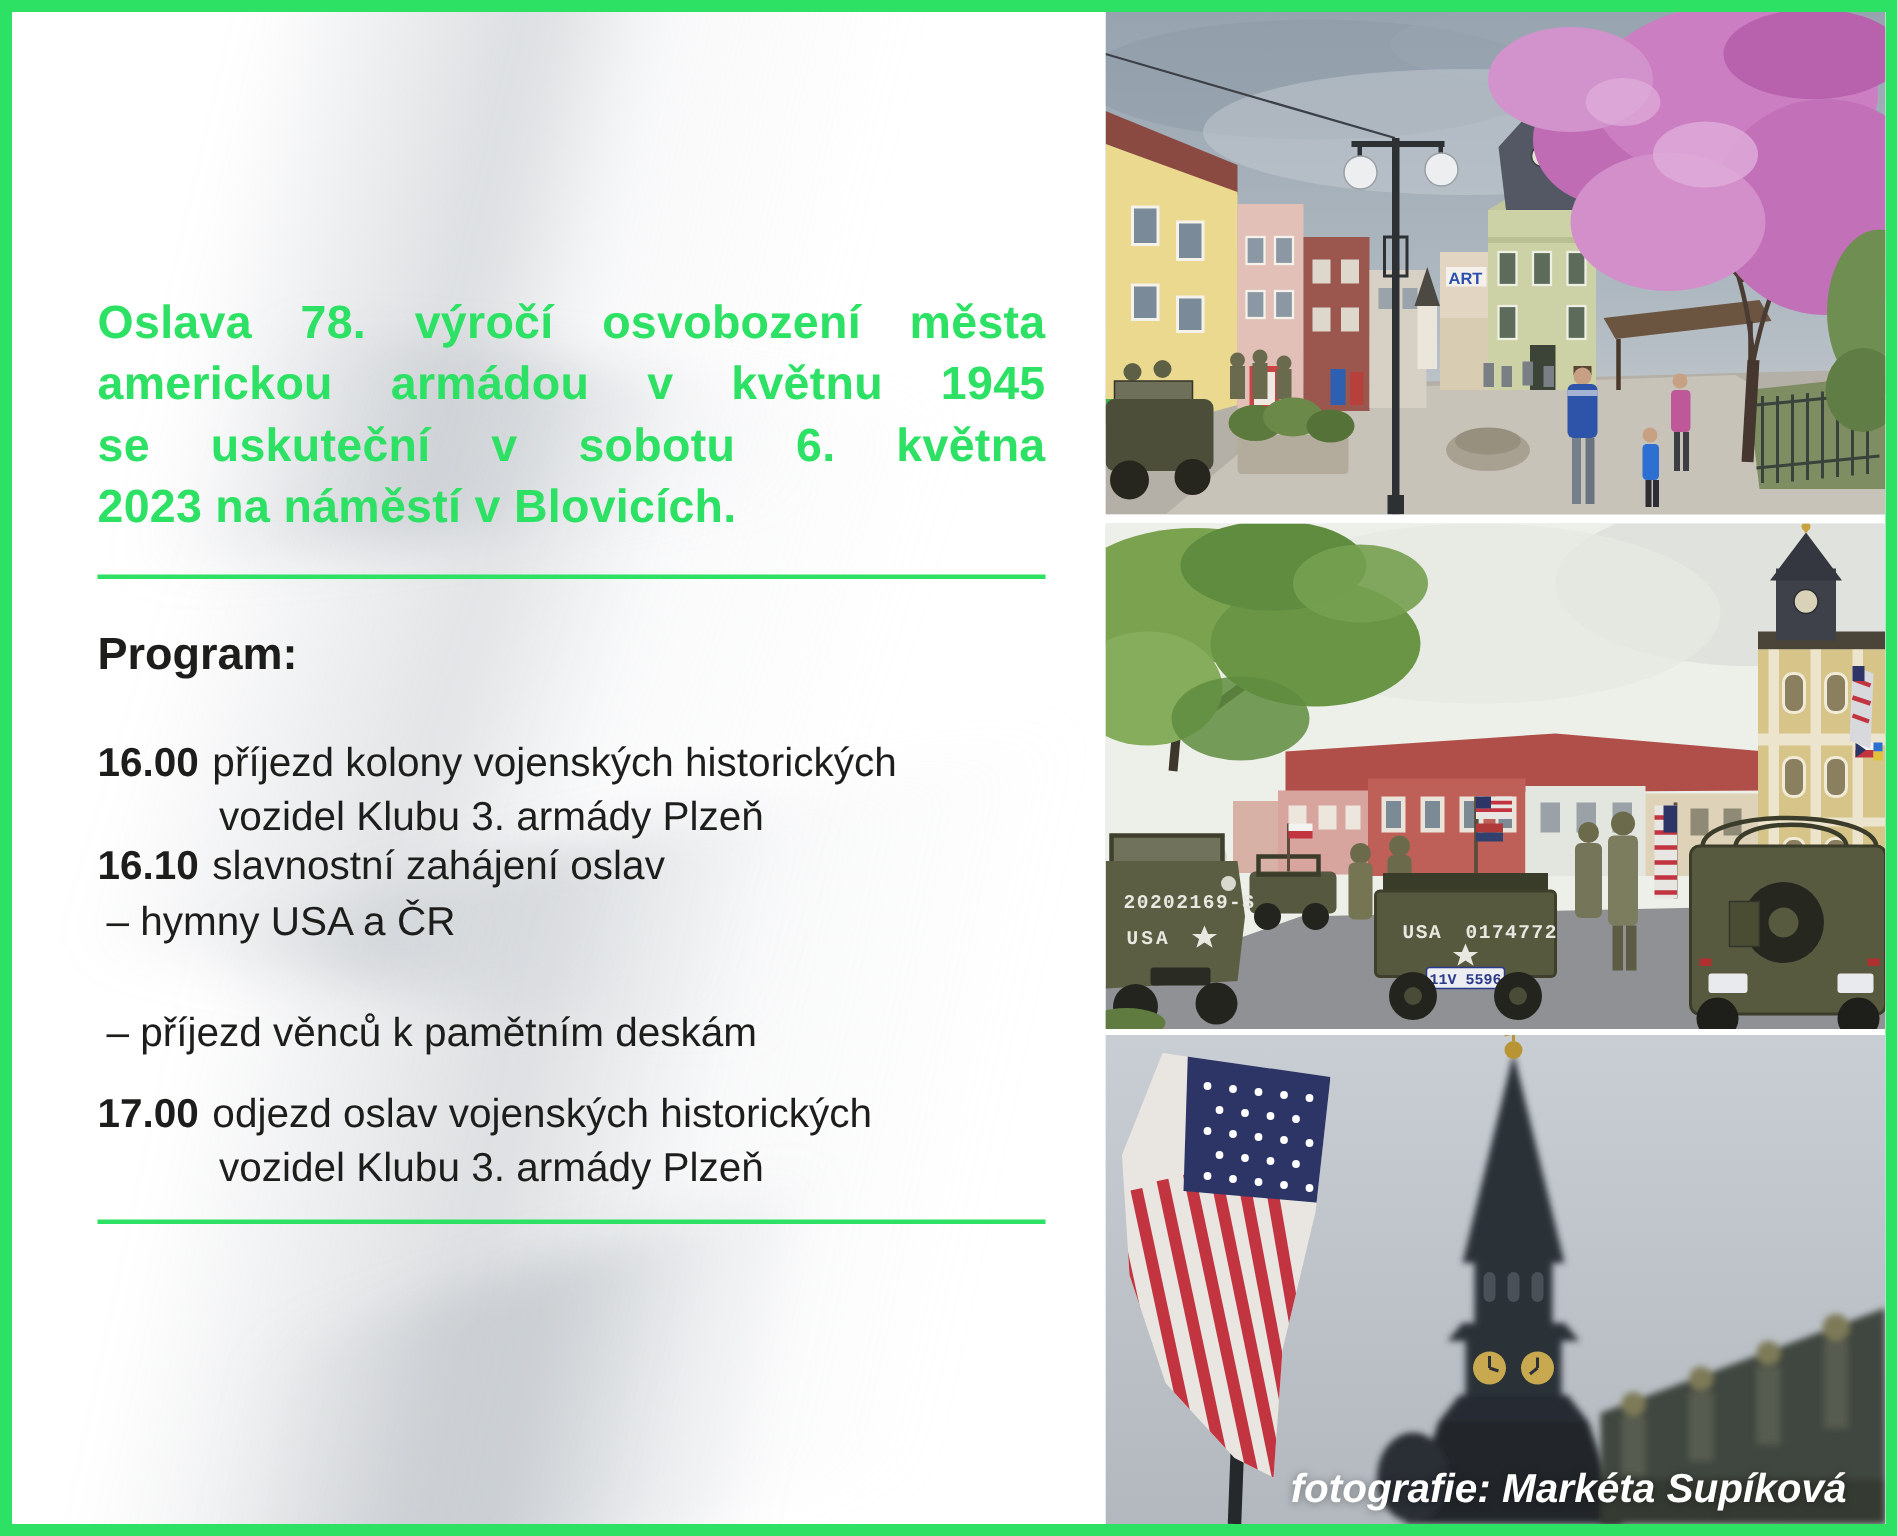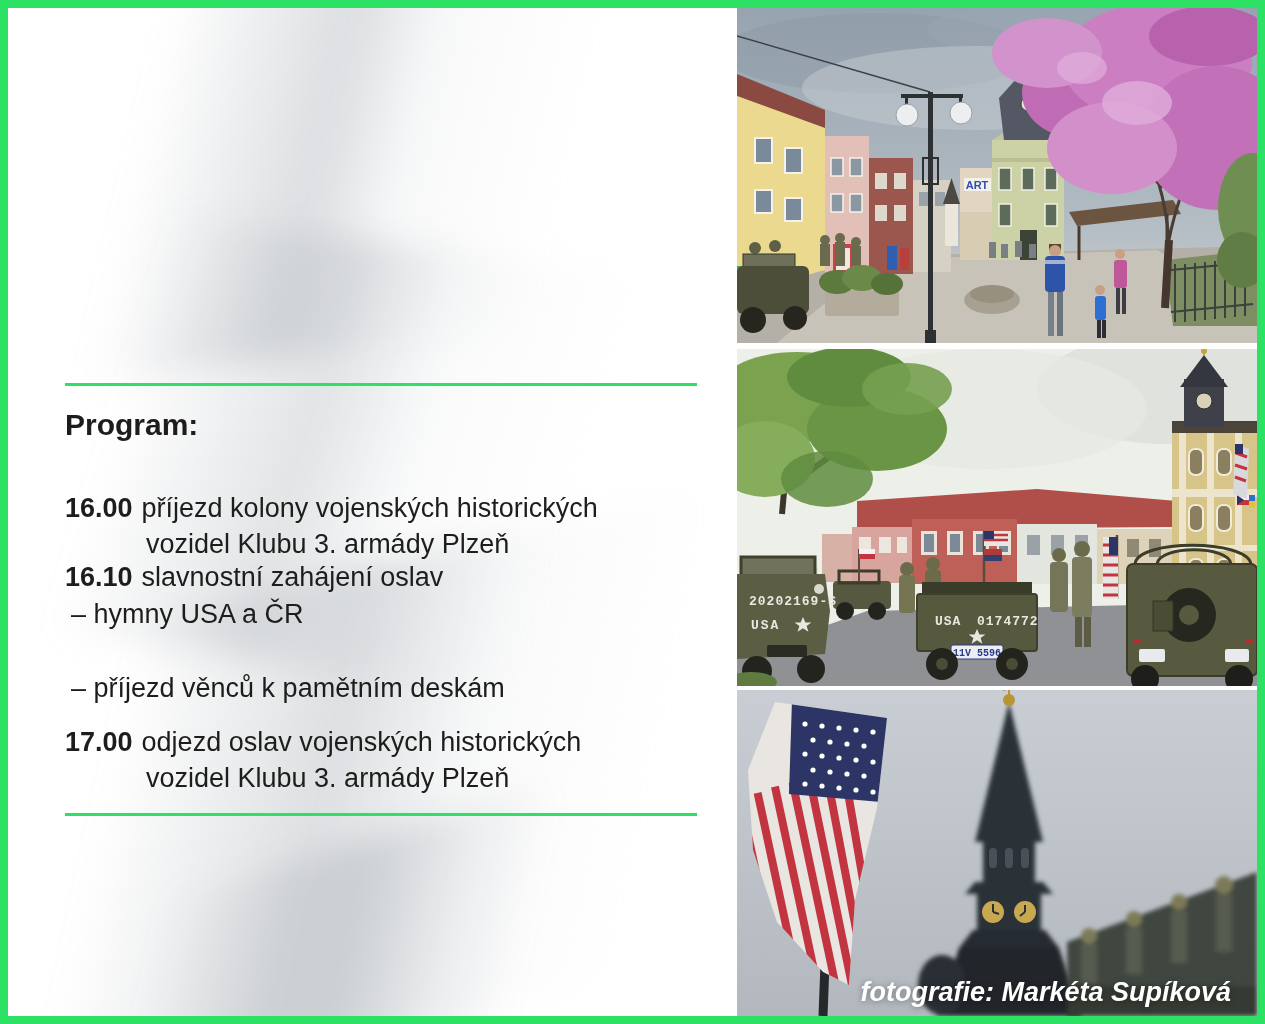--- a/index.html
+++ b/index.html
@@ -26,21 +26,21 @@
 
   .heading{position:absolute;left:57px;top:186px;width:632px;margin:0;
     font-size:31px;line-height:41px;font-weight:700;color:#2ce163;letter-spacing:.2px;}
   .hline{display:block;text-align:justify;text-align-last:justify;}
   .hline.last{text-align-last:left;}
 
   .divider{position:absolute;left:57px;width:632px;height:3px;background:#2ce163;}
   .divider.top{top:375px;}
   .divider.bottom{top:805px;}
 
-  .program-label{position:absolute;left:57px;top:400px;margin:0;
+  .program-label{position:absolute;left:57px;top:412px;margin:0;
     font-size:30px;font-weight:700;color:#1d1d1b;}
 
   .entry{position:absolute;left:57px;width:640px;margin:0;
     font-size:27px;line-height:36px;color:#1d1d1b;}
   .entry .time{font-weight:700;margin-right:9px;}
   .entry .cont{display:inline-block;margin-left:81px;}
   .entry1{top:448px;margin-top:34px;}
   .entry2{top:551px;line-height:37px;}
   .entry3{top:716px;}
   .bullets{display:block;margin-left:6px;}
@@ -60,20 +60,26 @@
 
 <div class="poster">
 
   <div class="texture">
     <div class="fold fold1"></div>
     <div class="fold fold2"></div>
     <div class="fold fold3"></div>
     <div class="fold fold4"></div>
   </div>
 
+  <h1 class="heading">
+    <span class="hline">Oslava 78. výročí osvobození města</span>
+    <span class="hline">americkou armádou v květnu 1945</span>
+    <span class="hline">se uskuteční v sobotu 6. května</span>
+    <span class="hline last">2023 na náměstí v Blovicích.</span>
+  </h1>
 
   <div class="divider top"></div>
 
   <p class="program-label">Program:</p>
 
   <p class="entry entry1">
     <span class="time">16.00</span><span>příjezd kolony vojenských historických</span><br>
     <span class="cont">vozidel Klubu 3. armády Plzeň</span>
   </p>
 

